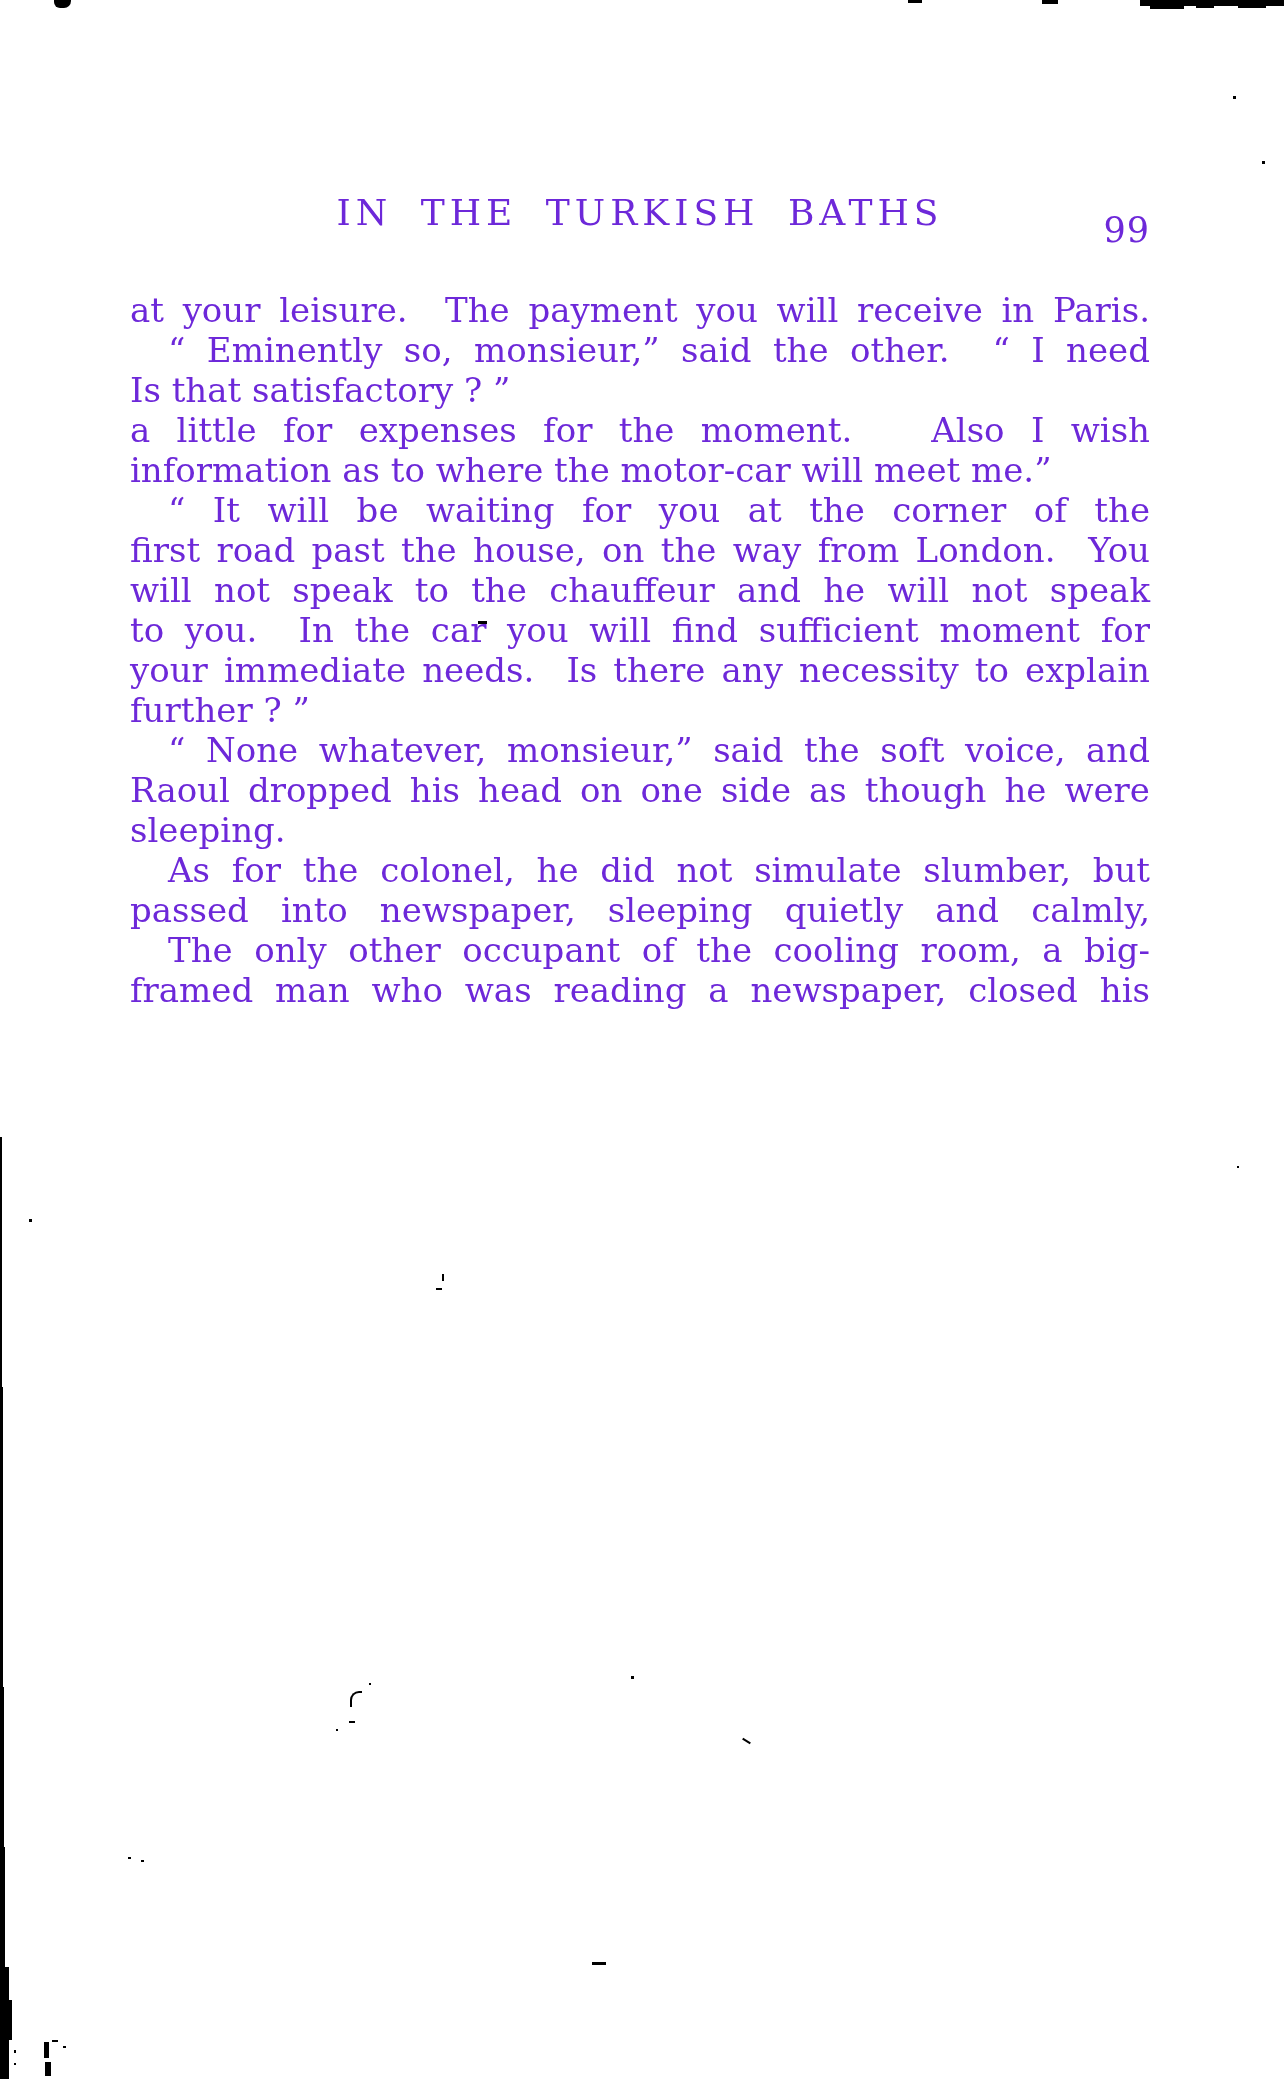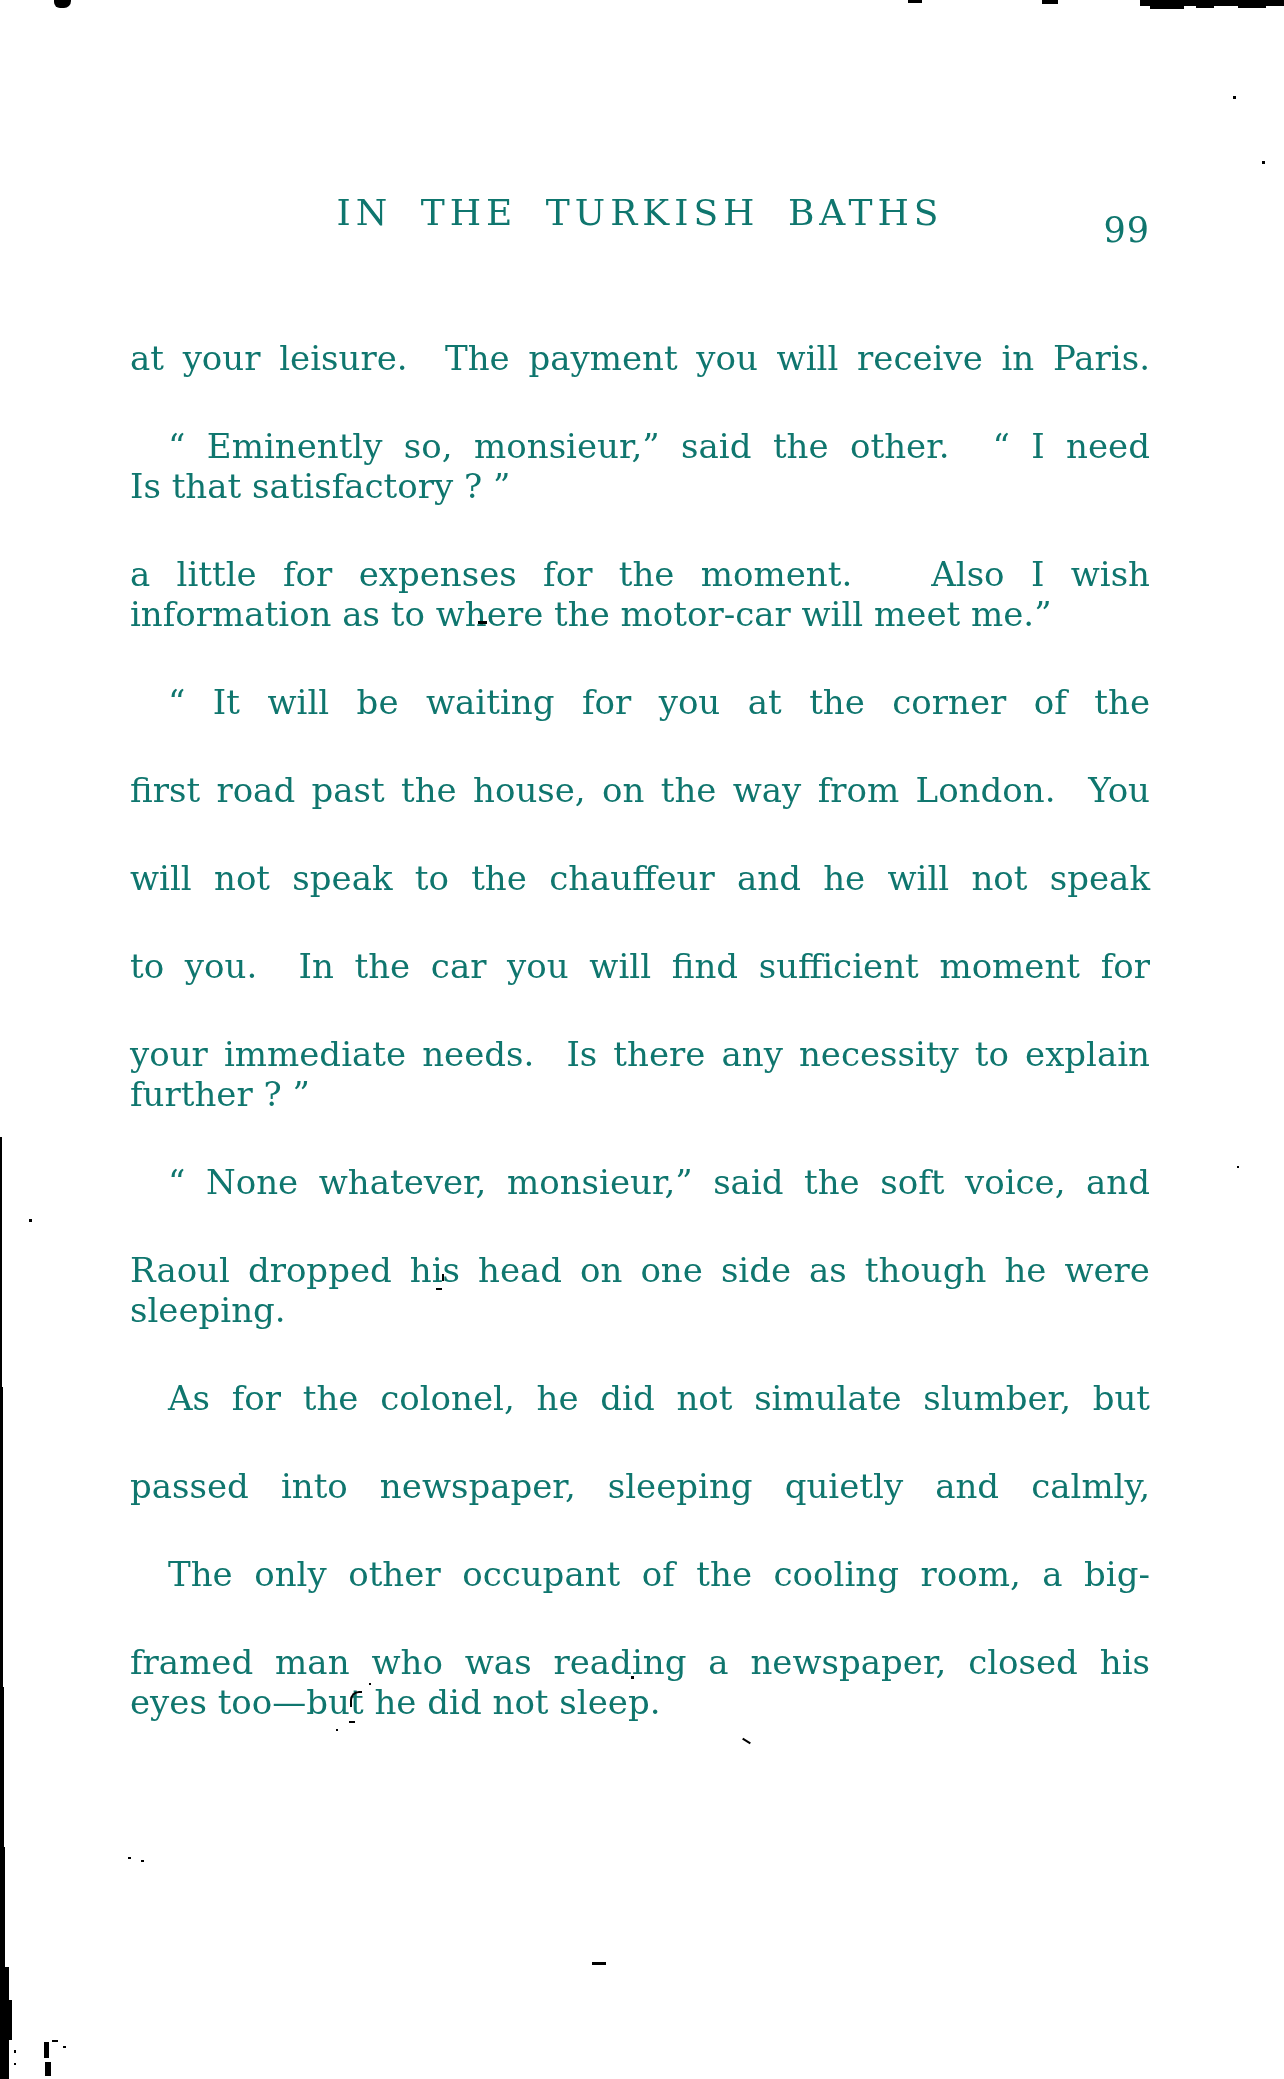--- a/index.html
+++ b/index.html
@@ -7,21 +7,21 @@
     padding: 0;
     background: #ffffff;
   }
   .page {
     position: relative;
     width: 1284px;
     height: 2079px;
     background: #ffffff;
     overflow: hidden;
     font-family: "DejaVu Serif", "Liberation Serif", serif;
-    color: #0f766e;
+    color: #6d28d9;
   }
   
   .running-head {
     position: absolute;
     left: 130px;
     top: 192px;
     width: 1020px;
     height: 52px;
   }
   .chapter-title {
@@ -51,21 +51,20 @@
   .line {
     font-size: 34px;
     line-height: 40px;
     font-weight: 500;
     white-space: pre-wrap;
     text-align: left;
   }
   .line.justify {
     text-align: justify;
     text-align-last: justify;
-    margin-top: 48px;
   }
   .line.indent {
     padding-left: 38px;
   }
   
   .art { position: absolute; background: #000; }
   .art.curl {
     background: transparent;
     border-left: 2px solid #000;
     border-top: 2px solid #000;
@@ -94,21 +93,20 @@
       <div class="line justify">to you.  In the car you will find sufficient moment for</div>
       <div class="line justify">your immediate needs.  Is there any necessity to explain</div>
       <div class="line">further ? ”</div>
       <div class="line justify indent">“ None whatever, monsieur,” said the soft voice, and</div>
       <div class="line justify">Raoul dropped his head on one side as though he were</div>
       <div class="line">sleeping.</div>
       <div class="line justify indent">As for the colonel, he did not simulate slumber, but</div>
       <div class="line justify">passed into newspaper, sleeping quietly and calmly,</div>
       <div class="line justify indent">The only other occupant of the cooling room, a big-</div>
       <div class="line justify">framed man who was reading a newspaper, closed his</div>
-      <div class="line">eyes too—but he did not sleep.</div>
     </div>
 
   <div class="art" style="left:54px; top:0; width:17px; height:8px; border-radius:0 0 7px 6px;"></div>
 
   <div class="art" style="left:908px; top:0; width:14px; height:3px;"></div>
   <div class="art" style="left:1042px; top:0; width:16px; height:4px;"></div>
 
   <div class="art" style="left:1140px; top:0; width:144px; height:6px;"></div>
   <div class="art" style="left:1150px; top:6px; width:34px; height:3px;"></div>
   <div class="art" style="left:1196px; top:6px; width:18px; height:2px;"></div>

